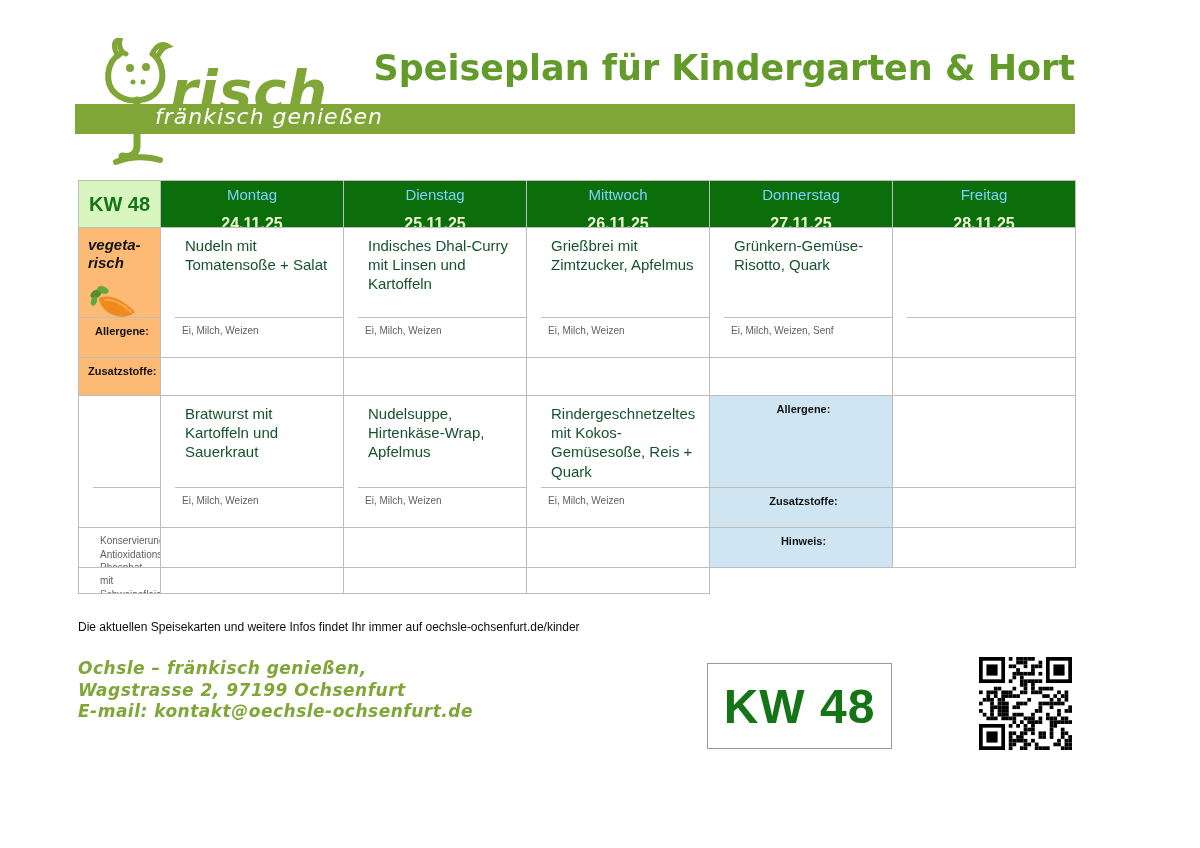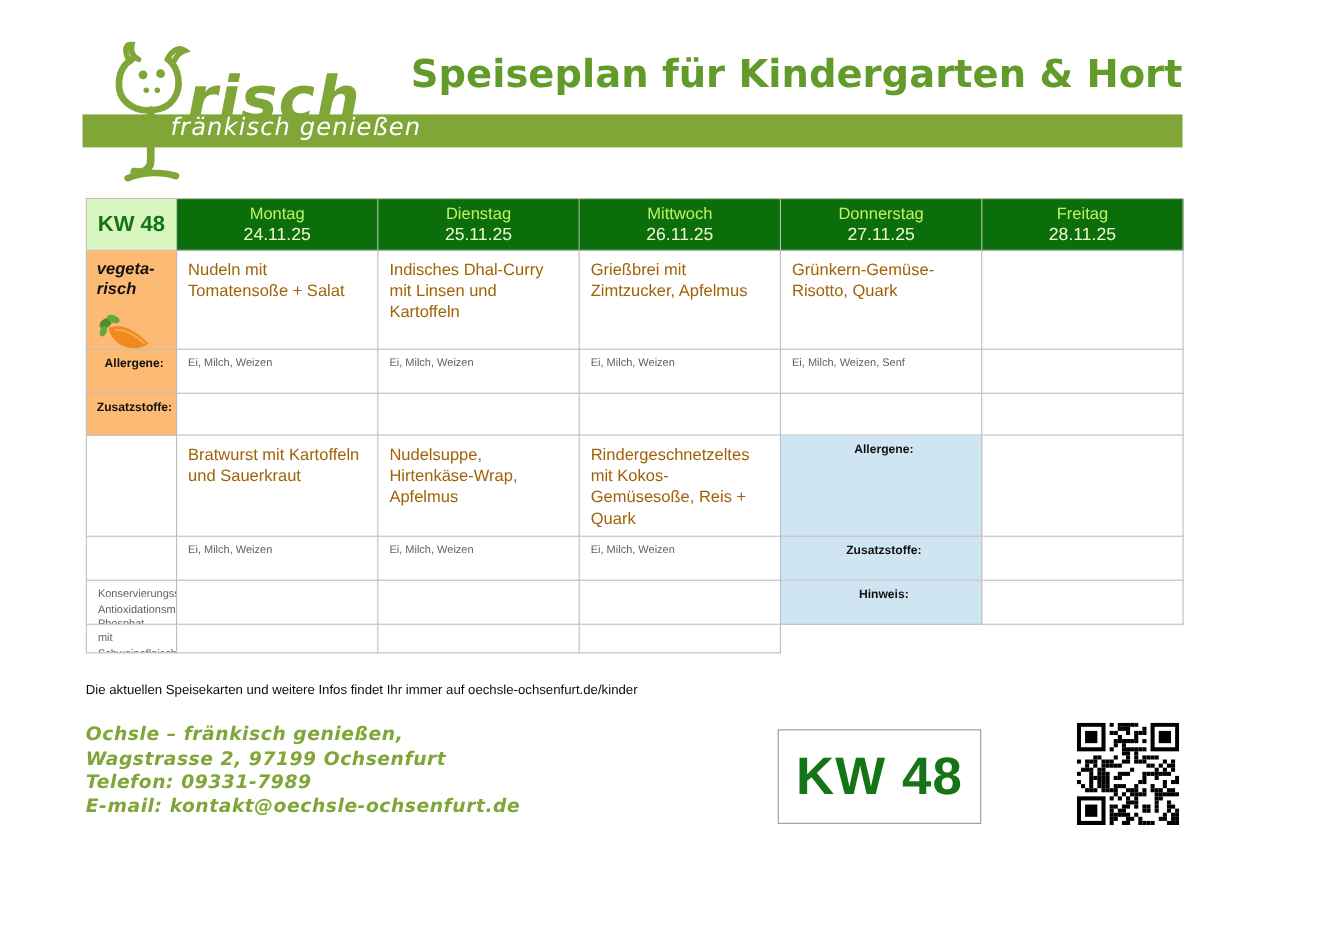--- a/index.html
+++ b/index.html
@@ -14,31 +14,31 @@
   .logo-tagline { position:absolute; left:63px; top:74px; font-size:22px; font-style:italic; color:#ffffff; font-family:"DejaVu Sans", sans-serif; letter-spacing:1px; white-space:nowrap; }
   .page-title { position:absolute; right:125px; top:48px; font-size:35px; font-weight:bold; color:#639b2b; font-family:"DejaVu Sans", sans-serif; white-space:nowrap; }
 
   
   .menu-table { position:absolute; left:78px; top:180px; width:998px;
     display:grid; grid-template-columns:82px repeat(5,183px);
     grid-template-rows:47px 90px 40px 38px 92px 40px 40px 26px;
     border-top:1px solid #bdbdbd; border-left:1px solid #bdbdbd; }
   .cell { border-right:1px solid #bdbdbd; border-bottom:1px solid #bdbdbd; overflow:hidden; }
   .hd { background:#0b6e0b; text-align:center; padding-top:5px; }
-  .hd .day { color:#bef264; font-size:15px; }
-  .hd .date { color:#eefad2; font-size:16px; font-weight:normal; margin-top:2px; }
+  .hd .day { color:#7dd3fc; font-size:15px; }
+  .hd .date { color:#eefad2; font-size:16px; font-weight:bold; margin-top:12px; }
   .kw-cell { background:#d9f6c1; display:flex; align-items:center; justify-content:center;
     color:#157415; font-size:20px; font-weight:bold; }
   .lbl-veg { background:#fdba74; }
   .lbl-meat { background:#cfe6f2; }
   .cat-label { padding:8px 6px 0 9px; font-size:15px; font-weight:bold; font-style:italic; color:#111; white-space:pre-line; line-height:1.2; }
   .cat-icon { margin:14px 0 0 8px; }
   .small-label { padding:7px 4px 0 9px; font-size:11px; font-weight:bold; color:#111;text-align:center; }
-  .meal { padding:8px 9px 0 10px; font-size:15px; color:#a16207; line-height:1.28; }
-  .fine { padding:6px 8px 0 10px; font-size:10px; color:#5f5f5f; line-height:1.35; }
+  .meal { padding:8px 9px 0 10px; font-size:15px; color:#14532d; line-height:1.28;margin-left:14px; }
+  .fine { padding:6px 8px 0 21px; font-size:10px; color:#5f5f5f; line-height:1.35; }
 
   
   .info-line { position:absolute; left:78px; top:620px; font-size:12px; color:#0d0d0d; }
   .contact { position:absolute; left:78px; top:658px; font-size:17px; font-style:italic; font-weight:bold; color:#7fa636; font-family:"DejaVu Sans", sans-serif; line-height:1.27; letter-spacing:.5px; }
   .kw-box { position:absolute; left:707px; top:663px; width:185px; height:86px; border:1px solid #9a9a9a; background:#fff;
     display:flex; align-items:center; justify-content:center; }
   .kw-box span { font-size:48px; font-weight:bold; color:#157415; letter-spacing:1px; }
   .qr { position:absolute; left:979px; top:657px; width:93px; height:93px; }
 </style>
 </head>
@@ -151,21 +151,20 @@
     <div class="cell fine"></div>
     <div class="cell fine"></div>
     <div class="cell fine"></div>
   </div>
 
   <div class="info-line">Die aktuellen Speisekarten und weitere Infos findet Ihr immer auf oechsle-ochsenfurt.de/kinder</div>
 
   <div class="contact">
     <div>Ochsle – fränkisch genießen,</div>
     <div>Wagstrasse 2, 97199 Ochsenfurt</div>
-    <div>Telefon: 09331-7989</div>
     <div>E-mail: kontakt@oechsle-ochsenfurt.de</div>
   </div>
 
   <div class="kw-box">
     <span>KW 48</span>
   </div>
 
   <svg class="qr" id="qr-svg" viewBox="0 0 100 100">
       <rect x="32" y="0" width="4" height="4" fill="#000"></rect>
       <rect x="40" y="0" width="4" height="4" fill="#000"></rect>

